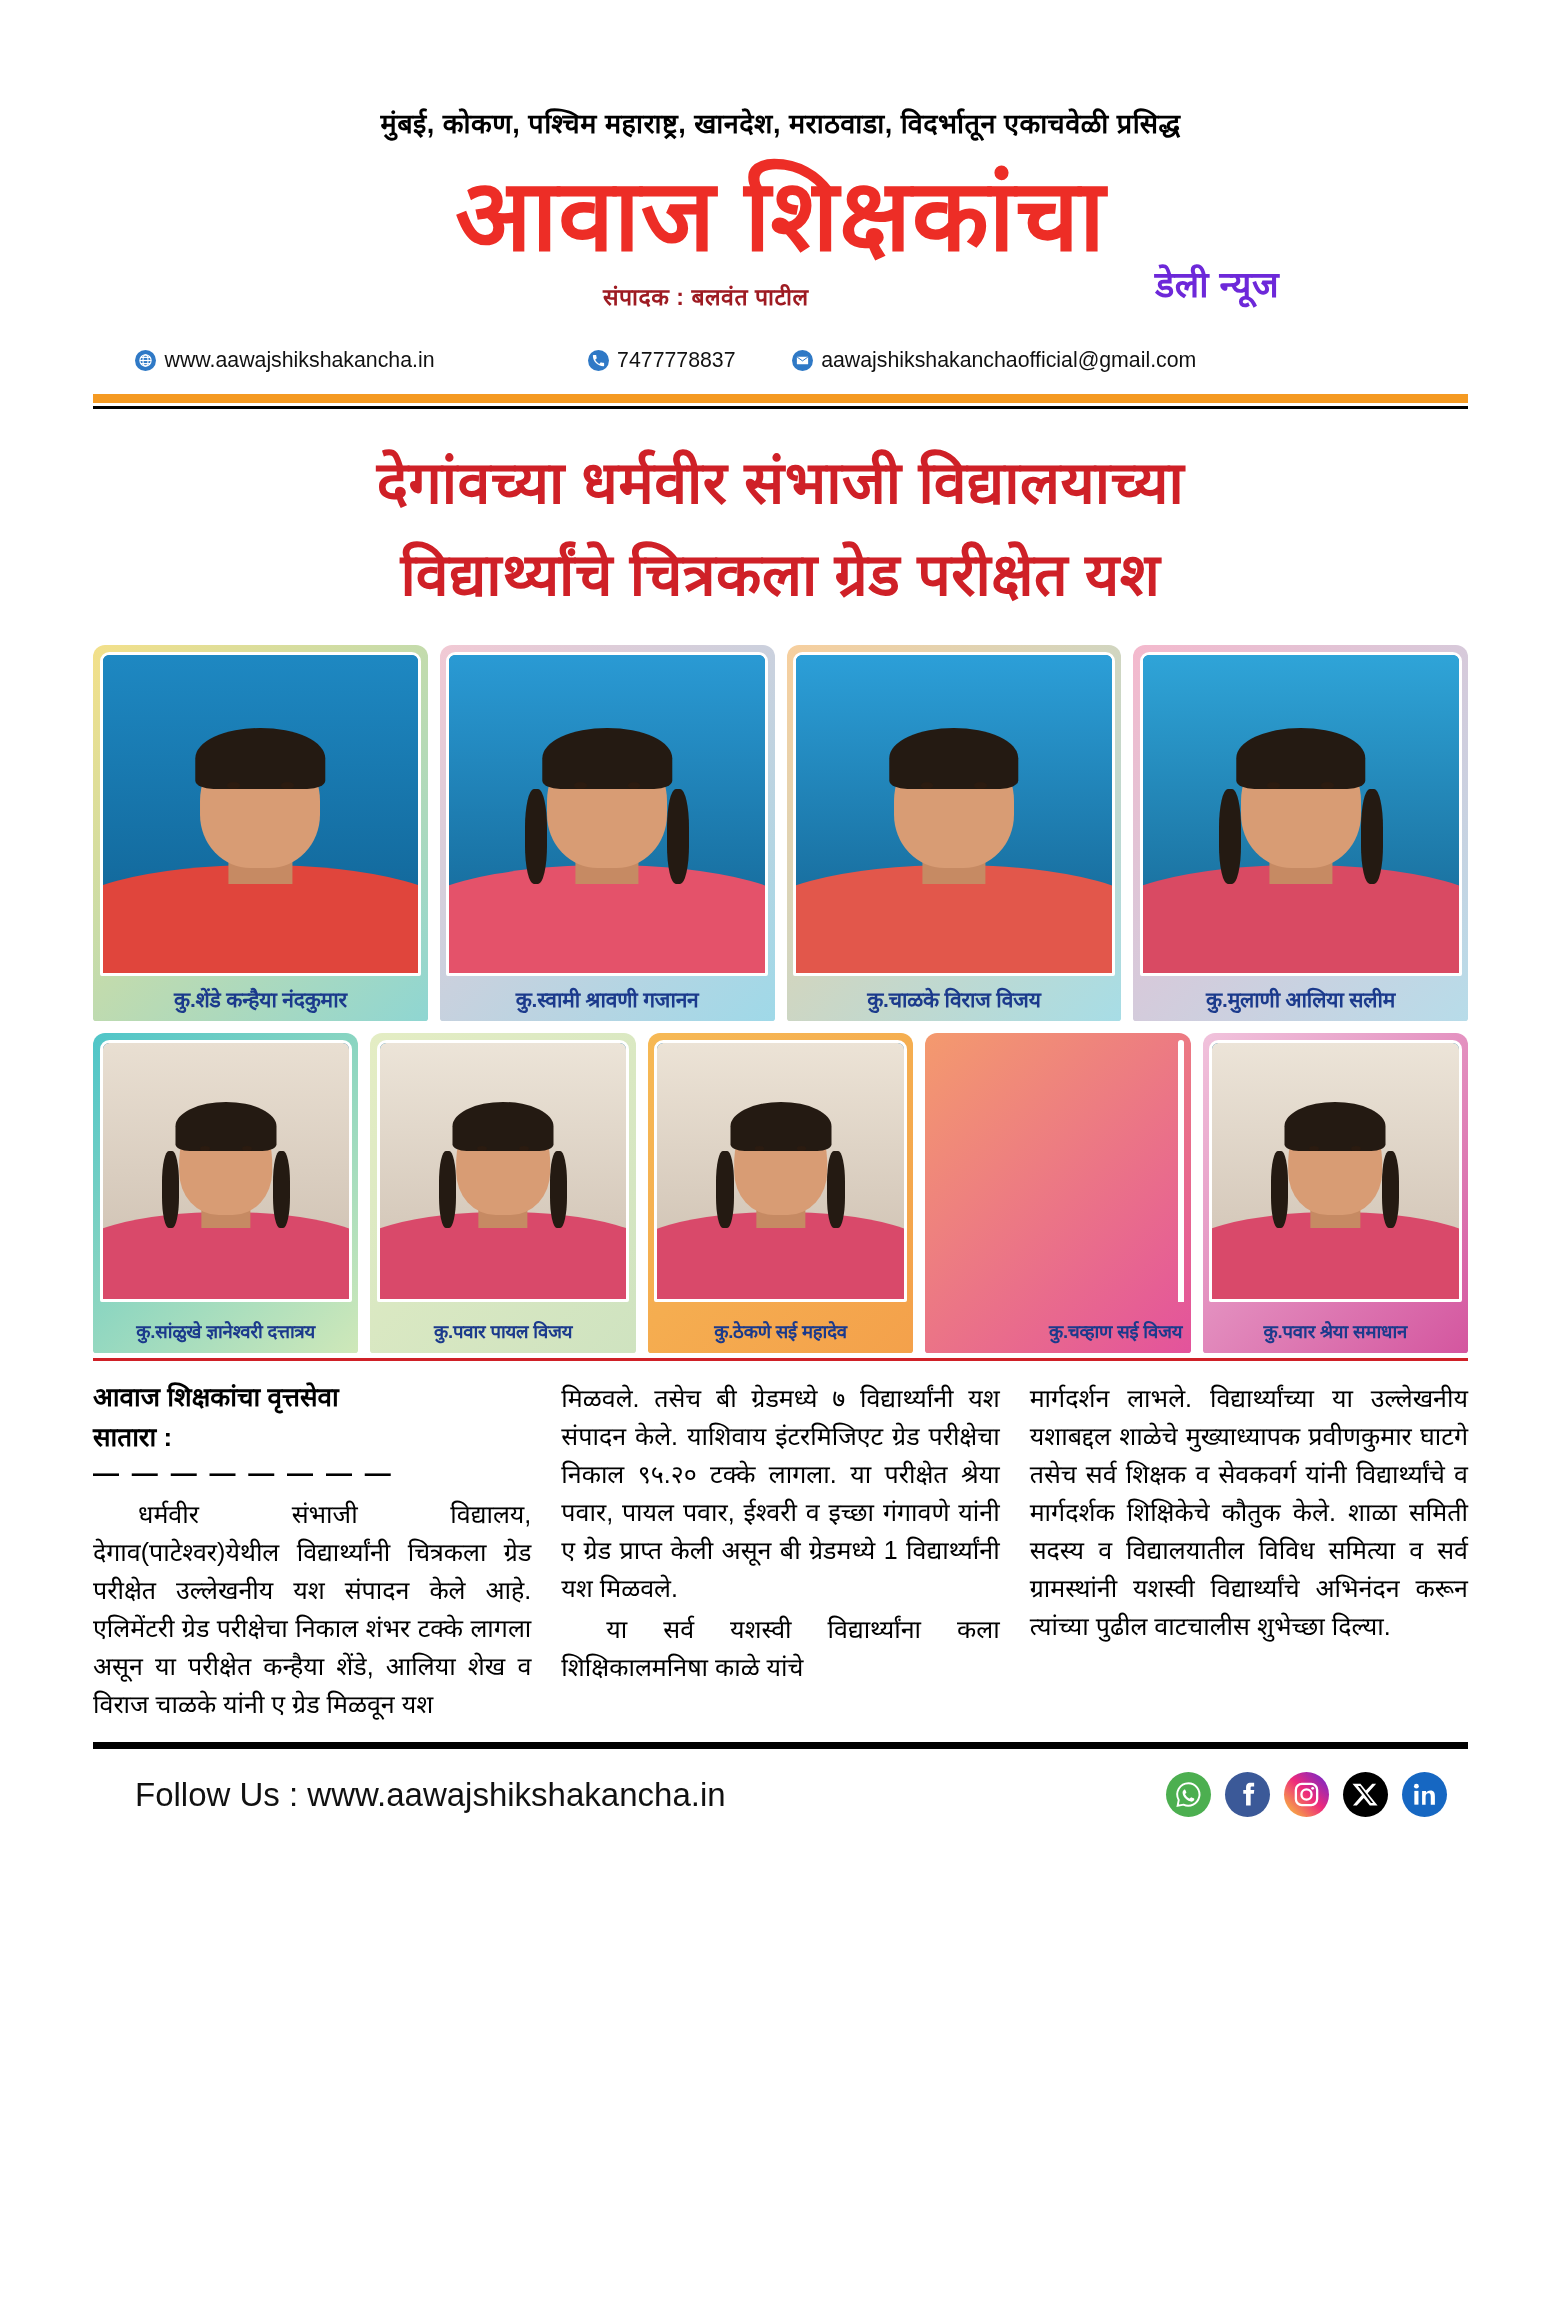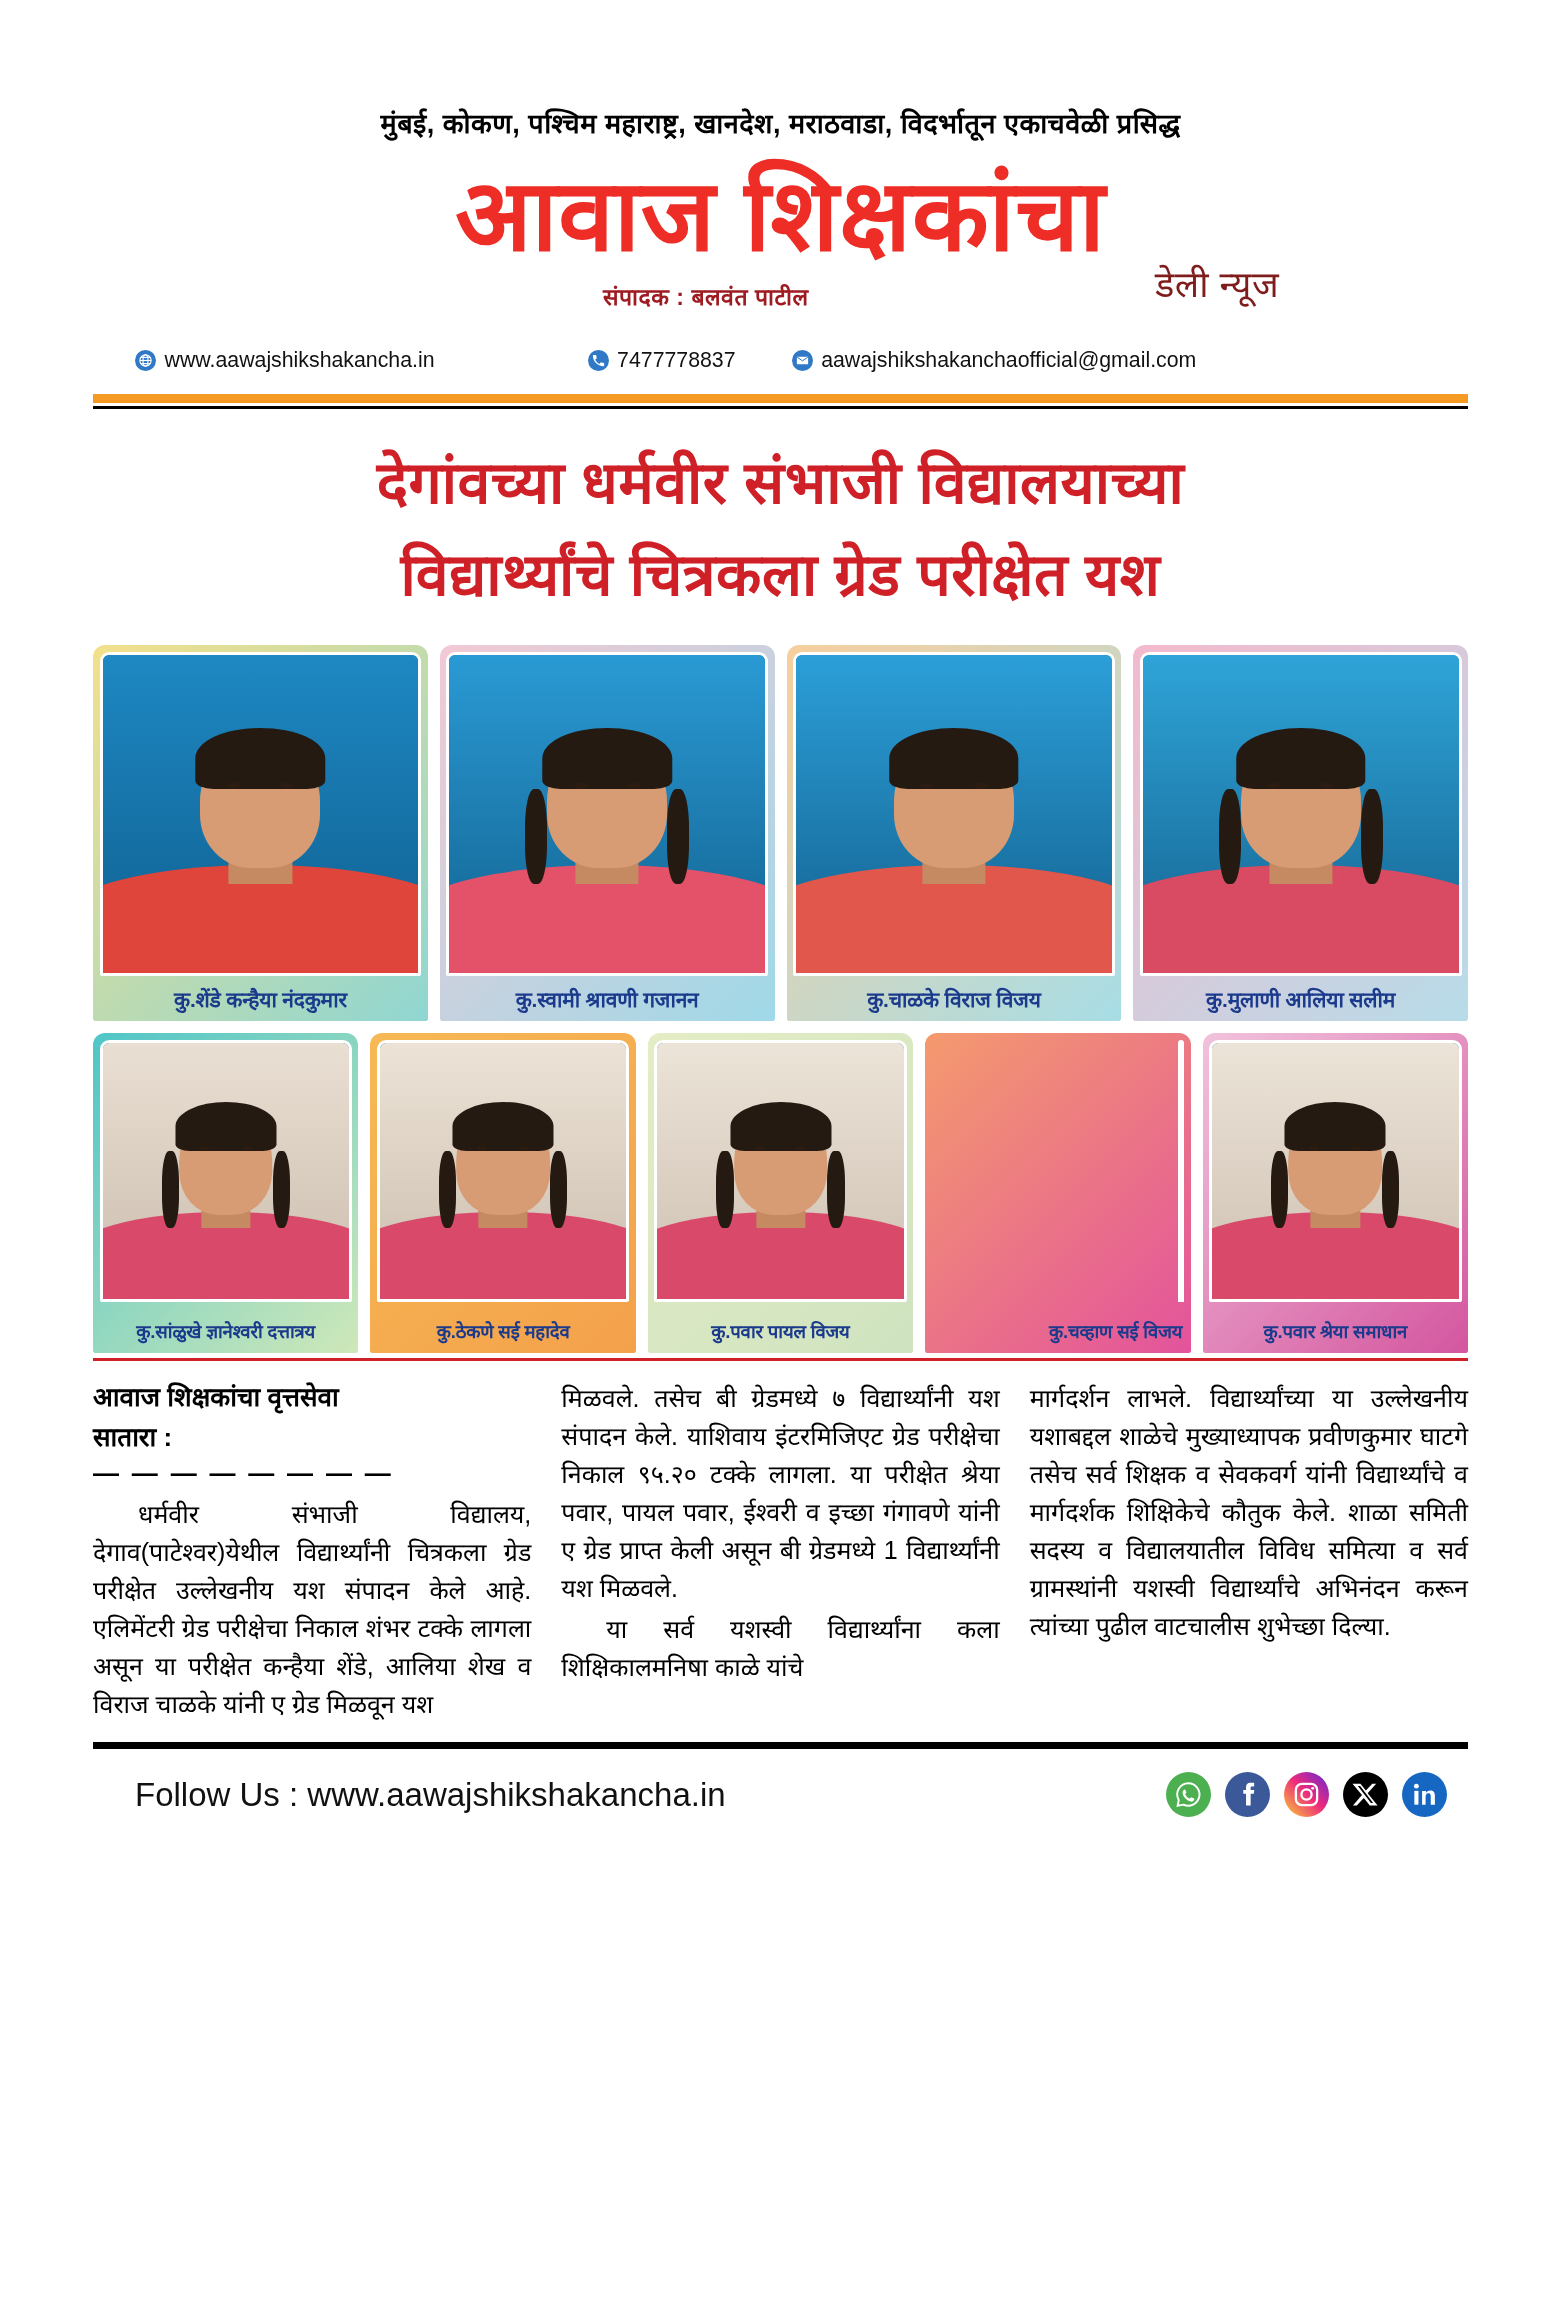--- a/index.html
+++ b/index.html
@@ -55,22 +55,22 @@
     font-size: 23px;
     font-weight: bold;
     color: #9e1b22;
     letter-spacing: 0.5px;
   }
   .daily-news {
     position: absolute;
     left: 1062px;
     top: -3.7px;
     font-size: 36px;
-    font-weight: normal;
-    color: #7f1d1d;
+    font-weight: bold;
+    color: #6d28d9;
     letter-spacing: 0.5px;
   }
 
   
   .contact-bar {
     display: flex;
     align-items: center;
     gap: 0;
     margin-top: 16.7px;
     padding: 0 42px 0 42px;
@@ -431,51 +431,51 @@
             <div class="p-braid-r"></div>
             <div class="p-neck"></div>
             <div class="p-head"></div>
             <div class="p-hair"></div>
             <div class="p-eye-l"></div>
             <div class="p-eye-r"></div>
           </div>
       </div>
       <div class="pcaption">कु.सांळुखे ज्ञानेश्वरी दत्तात्रय</div>
     </div>
+    <div class="pcard" style="background: linear-gradient(135deg, rgb(228, 237, 196) 0%, rgb(207, 227, 192) 100%);">
+      <div class="pframe">
+        <div class="portrait">
+            <div class="pbg" style="background: linear-gradient(rgb(236, 228, 216) 0%, rgb(205, 191, 176) 100%);"></div>
+            <div class="p-shoulders" style="background: rgb(217, 73, 106);"></div>
+            <div class="p-braid-l"></div>
+            <div class="p-braid-r"></div>
+            <div class="p-neck"></div>
+            <div class="p-head"></div>
+            <div class="p-hair"></div>
+            <div class="p-eye-l"></div>
+            <div class="p-eye-r"></div>
+          </div>
+      </div>
+      <div class="pcaption">कु.पवार पायल विजय</div>
+    </div>
     <div class="pcard" style="background: linear-gradient(135deg, rgb(246, 185, 85) 0%, rgb(244, 161, 75) 100%);">
       <div class="pframe">
         <div class="portrait">
             <div class="pbg" style="background: linear-gradient(rgb(236, 227, 214) 0%, rgb(203, 189, 174) 100%);"></div>
             <div class="p-shoulders" style="background: rgb(217, 73, 106);"></div>
             <div class="p-braid-l"></div>
             <div class="p-braid-r"></div>
             <div class="p-neck"></div>
             <div class="p-head"></div>
             <div class="p-hair"></div>
             <div class="p-eye-l"></div>
             <div class="p-eye-r"></div>
           </div>
       </div>
       <div class="pcaption">कु.ठेकणे सई महादेव</div>
-    </div>
-    <div class="pcard" style="background: linear-gradient(135deg, rgb(228, 237, 196) 0%, rgb(207, 227, 192) 100%);">
-      <div class="pframe">
-        <div class="portrait">
-            <div class="pbg" style="background: linear-gradient(rgb(236, 228, 216) 0%, rgb(205, 191, 176) 100%);"></div>
-            <div class="p-shoulders" style="background: rgb(217, 73, 106);"></div>
-            <div class="p-braid-l"></div>
-            <div class="p-braid-r"></div>
-            <div class="p-neck"></div>
-            <div class="p-head"></div>
-            <div class="p-hair"></div>
-            <div class="p-eye-l"></div>
-            <div class="p-eye-r"></div>
-          </div>
-      </div>
-      <div class="pcaption">कु.पवार पायल विजय</div>
     </div>
     <div class="pcard" style="background: linear-gradient(135deg, rgb(244, 154, 110) 0%, rgb(227, 83, 156) 100%); align-items: flex-end;">
       <div class="pframe">
         <div class="portrait">
             <div class="pbg" style="background: linear-gradient(rgb(236, 228, 216) 0%, rgb(205, 191, 176) 100%);"></div>
             <div class="p-shoulders" style="background: rgb(217, 73, 106);"></div>
             <div class="p-braid-l"></div>
             <div class="p-braid-r"></div>
             <div class="p-neck"></div>
             <div class="p-head"></div>

